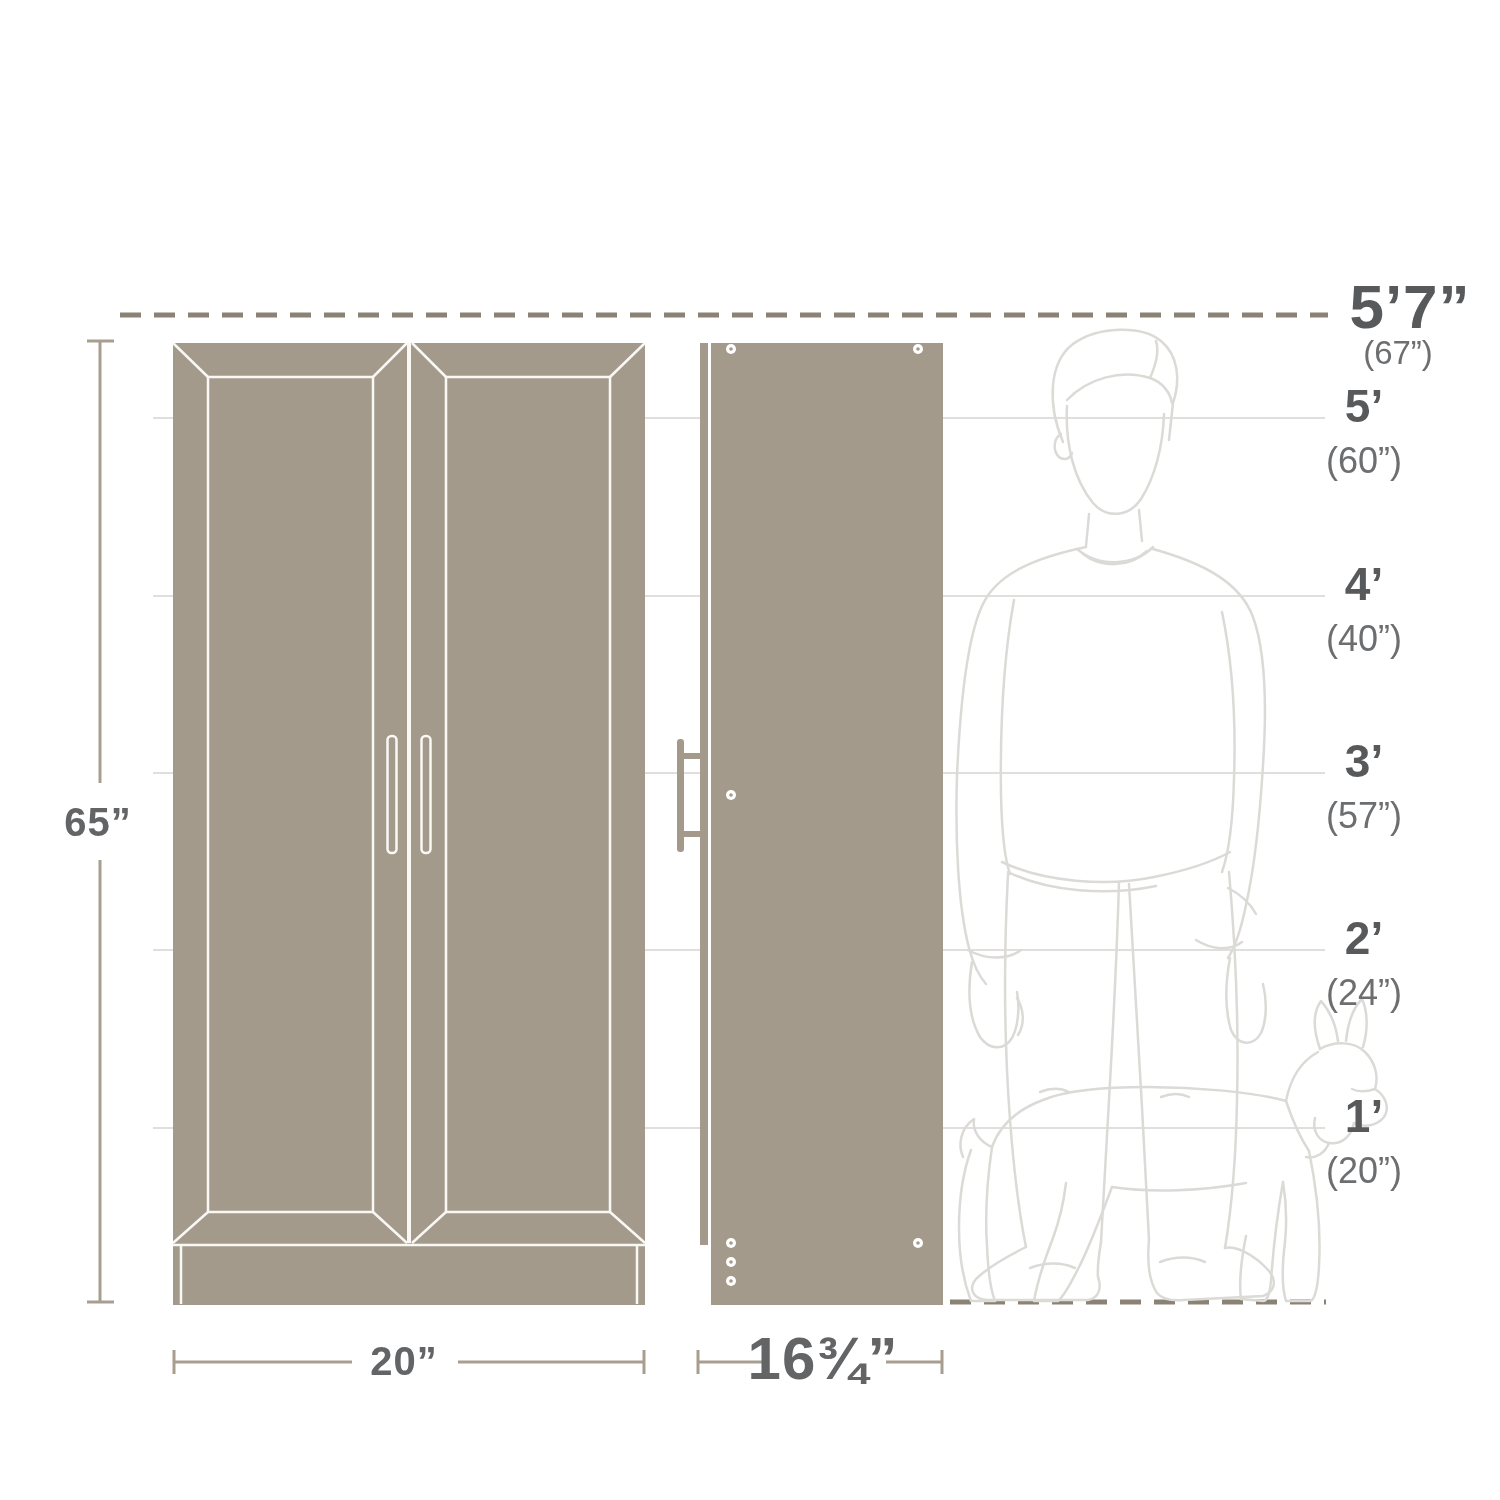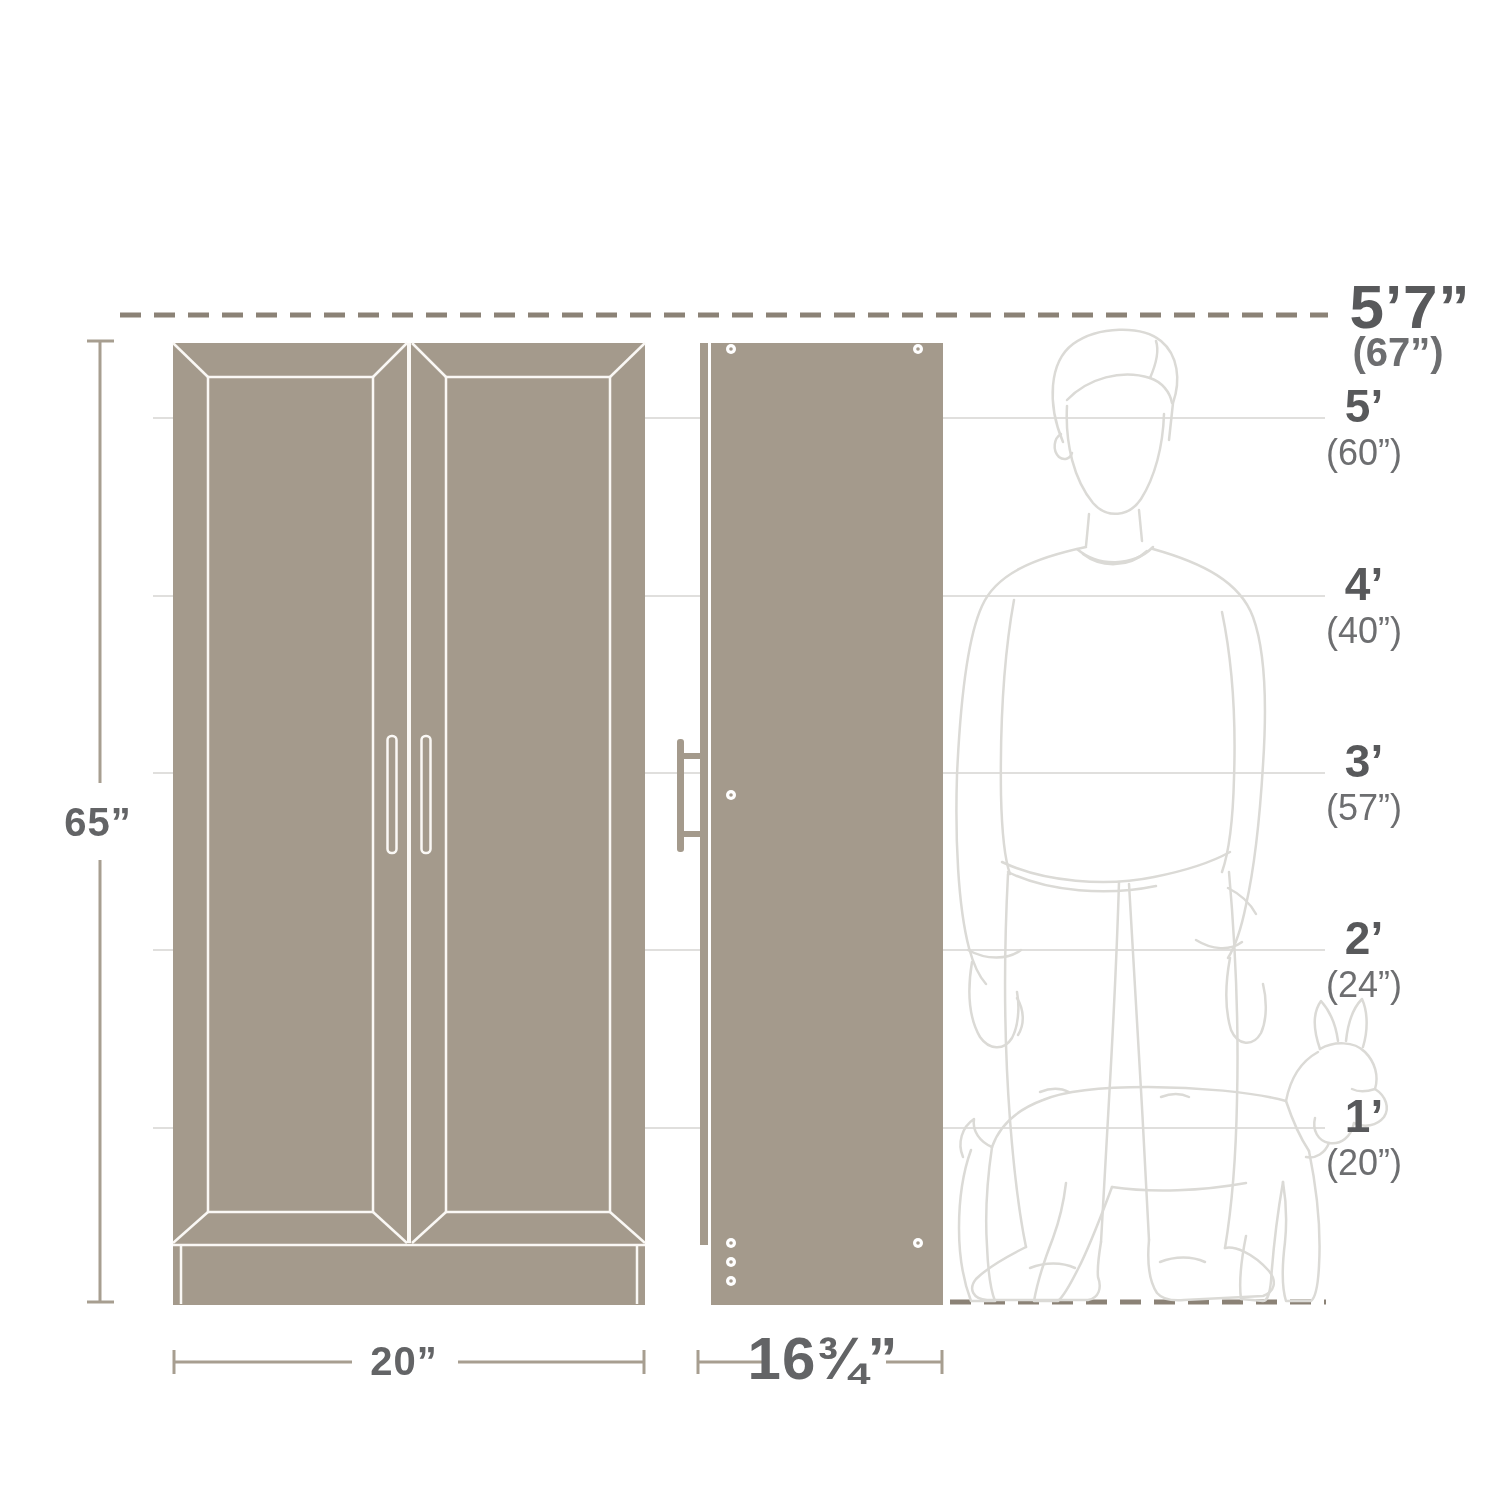--- a/index.html
+++ b/index.html
@@ -8,27 +8,27 @@
     font-family:"Liberation Sans",sans-serif;
   }
   .canvas svg{position:absolute;left:0;top:0;}
   .lbl{
     position:absolute;transform:translate(-50%,-50%);
     white-space:nowrap;text-align:center;line-height:1;
   }
   .dim{font-size:40px;font-weight:700;color:#636466;letter-spacing:1px;}
   .dim-depth{font-size:60px;}
   .top-feet{font-size:62px;font-weight:700;color:#58595b;letter-spacing:1px;}
-  .top-inches{font-size:40px;font-weight:700;color:#6d6e70;}
+  .top-inches{font-size:33px;font-weight:400;color:#6d6e70;}
   .mark{
     position:absolute;left:1364px;transform:translateX(-50%);
     text-align:center;
   }
   .mark .feet{font-size:46px;font-weight:700;color:#58595b;line-height:46px;}
-  .mark .inch{font-size:36px;font-weight:400;color:#6d6e70;line-height:36px;margin-top:6px;}
+  .mark .inch{font-size:36px;font-weight:400;color:#6d6e70;line-height:36px;margin-top:14px;}
 </style>
 </head>
 <body>
 
 <div class="canvas">
 
   <svg width="1500" height="1500" viewBox="0 0 1500 1500">
 
     <g stroke="#d6d5d2" stroke-width="1.5">
       <line x1="153" y1="418" x2="1325" y2="418"></line>

